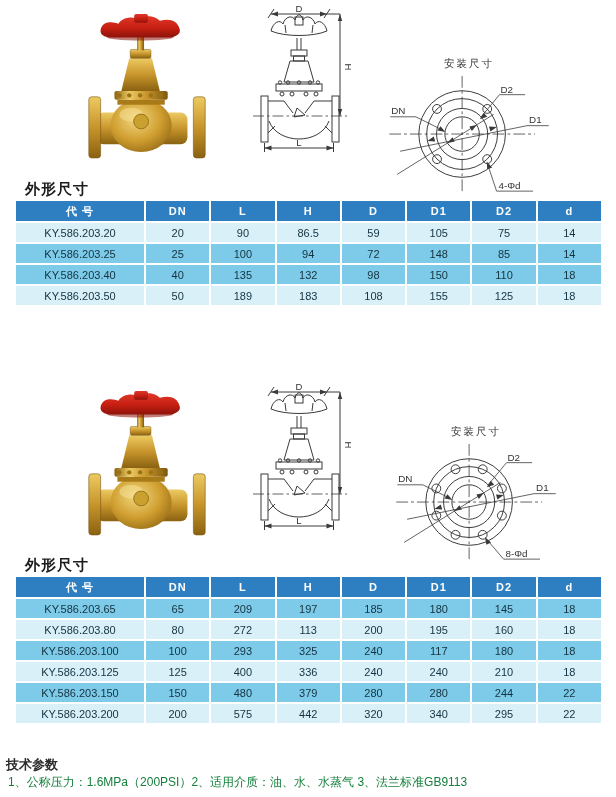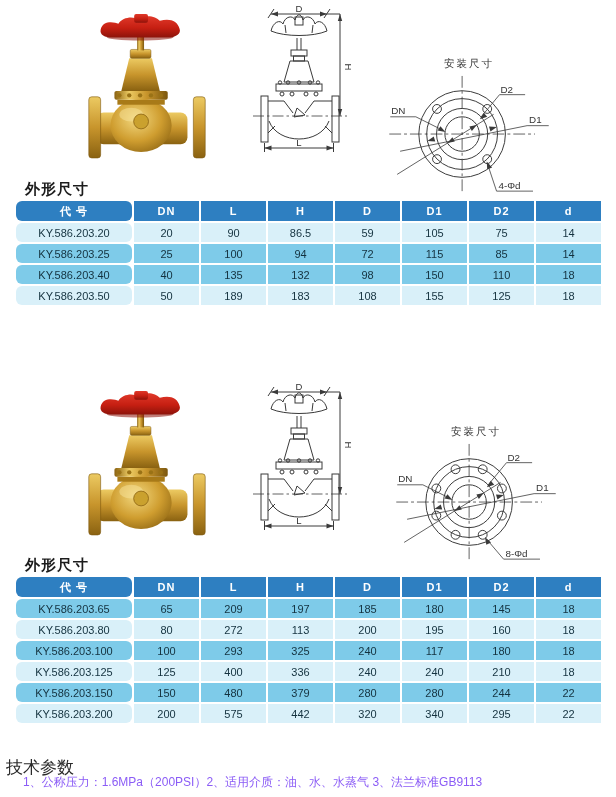--- a/index.html
+++ b/index.html
@@ -19,25 +19,25 @@
     position:absolute;width:589px;border-collapse:separate;border-spacing:2px;
     table-layout:fixed;background:#fff;
   }
   table.dims th{
     background:var(--table-header-bg,#2e7fc1);color:#fff;font-size:11px;font-weight:bold;
     height:20px;text-align:center;letter-spacing:1px;padding:0;
   }
   table.dims td{
     font-size:11px;color:#14323f;height:19px;text-align:center;padding:0;
   }
-  table.dims th:first-child, table.dims td:first-child{width:116px;border-radius:6px;}
+  table.dims th:first-child, table.dims td:first-child{width:128px;}
   table.dims tr.odd td{background:var(--row-dark,#7ecbe9);}
   table.dims tr.even td{background:var(--row-light,#d9f0f9);}
-  .foot-title{position:absolute;left:6px;top:756px;font-size:17px;font-weight:400;color:#2a2a2a;}
-  .foot-line{position:absolute;left:23px;top:774px;font-size:12px;color:#8b5cf6;}
+  .foot-title{position:absolute;left:6px;top:756px;font-size:13px;font-weight:700;color:#2a2a2a;}
+  .foot-line{position:absolute;left:8px;top:774px;font-size:12px;color:#15803d;}
   .lineart{stroke:#3a3a3a;stroke-width:1;fill:none;}
   .lineart text{stroke:none;fill:#333;font-family:"Liberation Sans",sans-serif;}
   .arr{fill:#3a3a3a;stroke:none;}
 </style>
 </head>
 <body>
 
 <div class="page">
 
   <svg class="defs-holder" aria-hidden="true">
@@ -199,21 +199,21 @@
           <td>105</td>
           <td>75</td>
           <td>14</td>
         </tr>
         <tr class="odd">
           <td>KY.586.203.25</td>
           <td>25</td>
           <td>100</td>
           <td>94</td>
           <td>72</td>
-          <td>115</td>
+          <td>148</td>
           <td>85</td>
           <td>14</td>
         </tr>
         <tr class="odd">
           <td>KY.586.203.40</td>
           <td>40</td>
           <td>135</td>
           <td>132</td>
           <td>98</td>
           <td>150</td>

